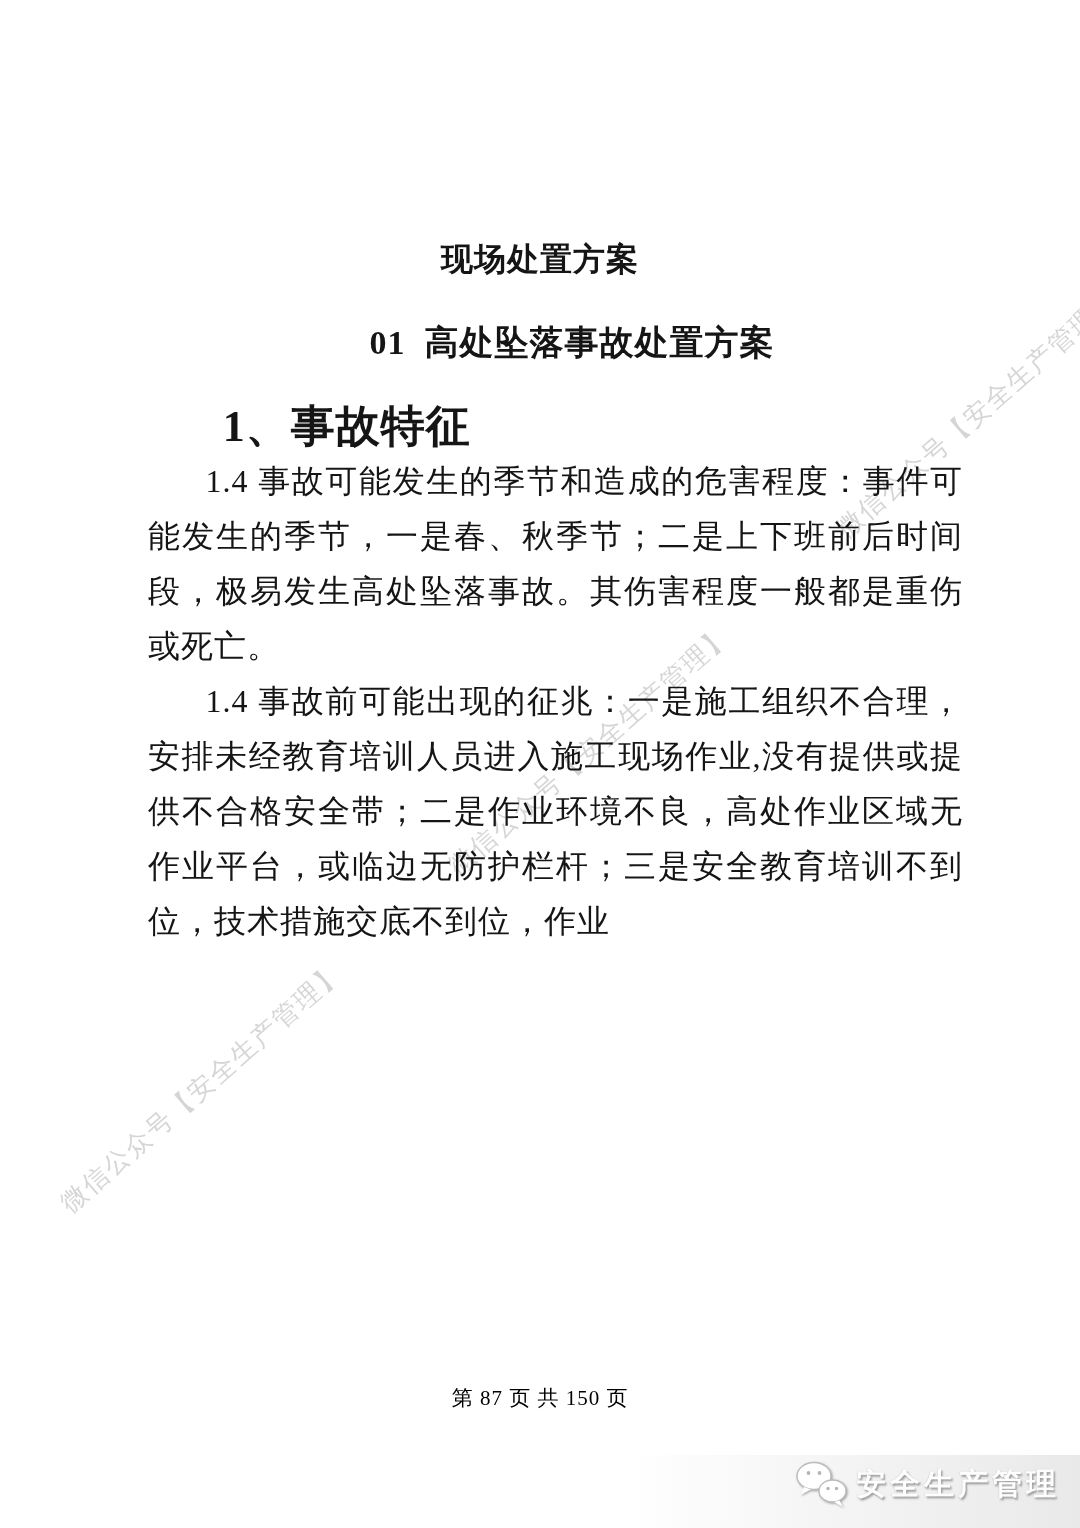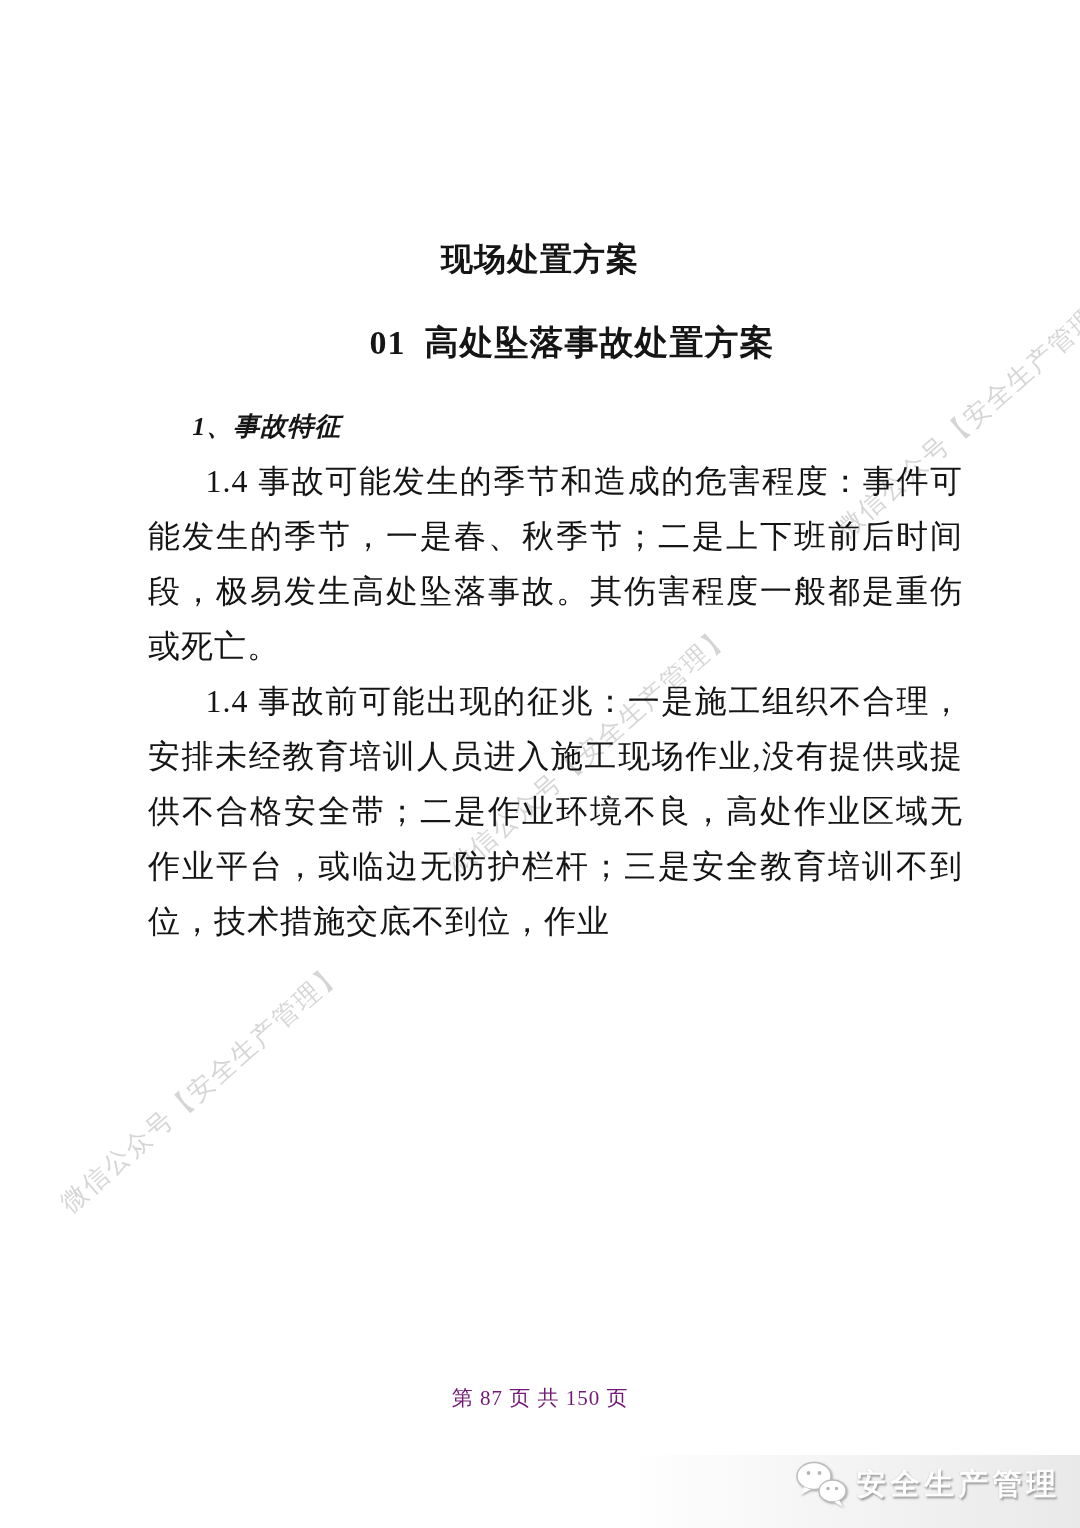--- a/index.html
+++ b/index.html
@@ -57,43 +57,42 @@
     margin-left: 32px;
   }
   .content {
     position: absolute;
     top: 399px;
     left: 148px;
     width: 815px;
     z-index: 2;
   }
   .section-heading {
-    font-size: 26px;
+    font-size: 44px;
     font-weight: bold;
     line-height: 55px;
     text-indent: 1.7em;
     letter-spacing: 1px;
-    font-style: italic;
   }
   .content p {
     font-size: 32px;
     line-height: 55px;
     text-indent: 1.8em;
     text-align: justify;
     letter-spacing: 1px;
   }
   .page-indicator {
     position: absolute;
     top: 1384px;
     left: 0;
     width: 100%;
     text-align: center;
     font-size: 21px;
     letter-spacing: 1px;
-    color: #701a75;
+    color: #000000;
     z-index: 2;
   }
   .footer-banner {
     position: absolute;
     top: 1455px;
     left: 0;
     width: 100%;
     height: 73px;
     background: linear-gradient(90deg, #ffffff 0%, #ffffff 58%, #f3f3f3 80%, #e9e9e9 100%);
     display: flex;

